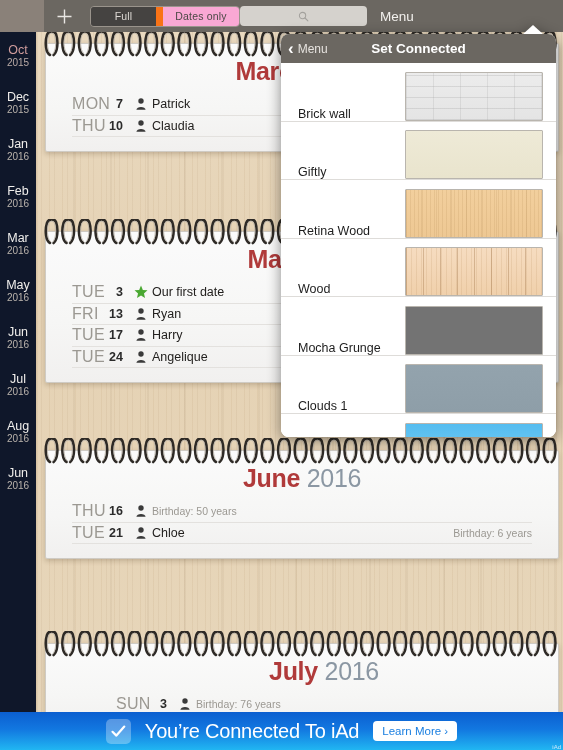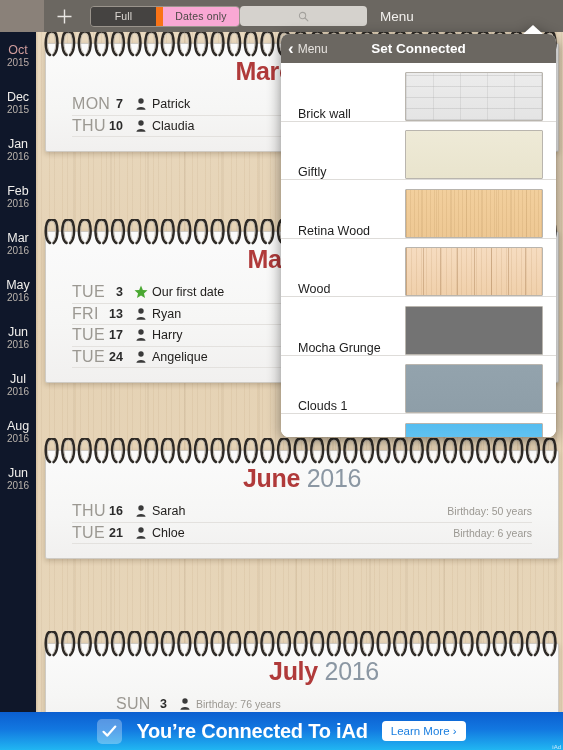--- a/index.html
+++ b/index.html
@@ -181,21 +181,21 @@
   #ad{
     position:absolute; left:0; bottom:0; width:563px; height:38px;
     background:linear-gradient(180deg,#0b5fd0 0%, #1277e0 45%, #21b6f2 100%);
     display:flex; align-items:center; justify-content:center; gap:14px;
     z-index:80; cursor:pointer;
   }
   #ad-check{
     width:25px;height:25px;border-radius:5px;background:rgba(255,255,255,.30);
     display:flex;align-items:center;justify-content:center;
   }
-  #ad-text{ color:#fff; font-size:20px; letter-spacing:-.2px;font-weight:bold; }
+  #ad-text{ color:#fff; font-size:20px; letter-spacing:-.2px; }
   #ad-learn{
     background:#fff; color:#1b7fe0; font-size:11.5px;
     padding:4px 9px; border-radius:4px; white-space:nowrap;
   }
   #ad-corner{
     position:absolute; right:2px; bottom:0px; color:#cfe8fb; font-size:6px;
   }
 </style>
 </head>
 <body>
@@ -731,21 +731,20 @@
       <div class="rows">
         <div class="row">
           <span class="r-dow">THU</span>
           <span class="r-day">16</span>
           <span class="r-icon">
             <svg class="person" viewBox="0 0 10 12">
               <circle cx="5" cy="3" r="2.7" fill="#3a3a3a"></circle>
               <path d="M0.4 11.8 C0.4 7.9 9.6 7.9 9.6 11.8 Z" fill="#3a3a3a"></path>
             </svg>
           </span>
-          <span class="r-name">Sarah</span>
           <span class="r-note">Birthday: 50 years</span>
         </div>
         <div class="row">
           <span class="r-dow">TUE</span>
           <span class="r-day">21</span>
           <span class="r-icon">
             <svg class="person" viewBox="0 0 10 12">
               <circle cx="5" cy="3" r="2.7" fill="#3a3a3a"></circle>
               <path d="M0.4 11.8 C0.4 7.9 9.6 7.9 9.6 11.8 Z" fill="#3a3a3a"></path>
             </svg>

